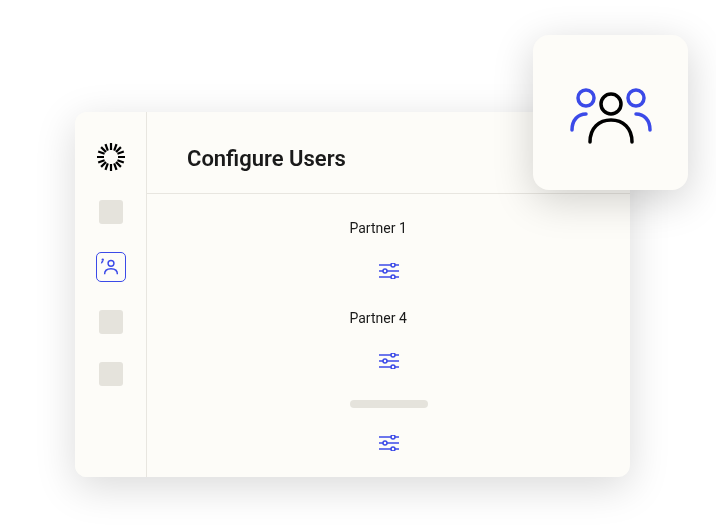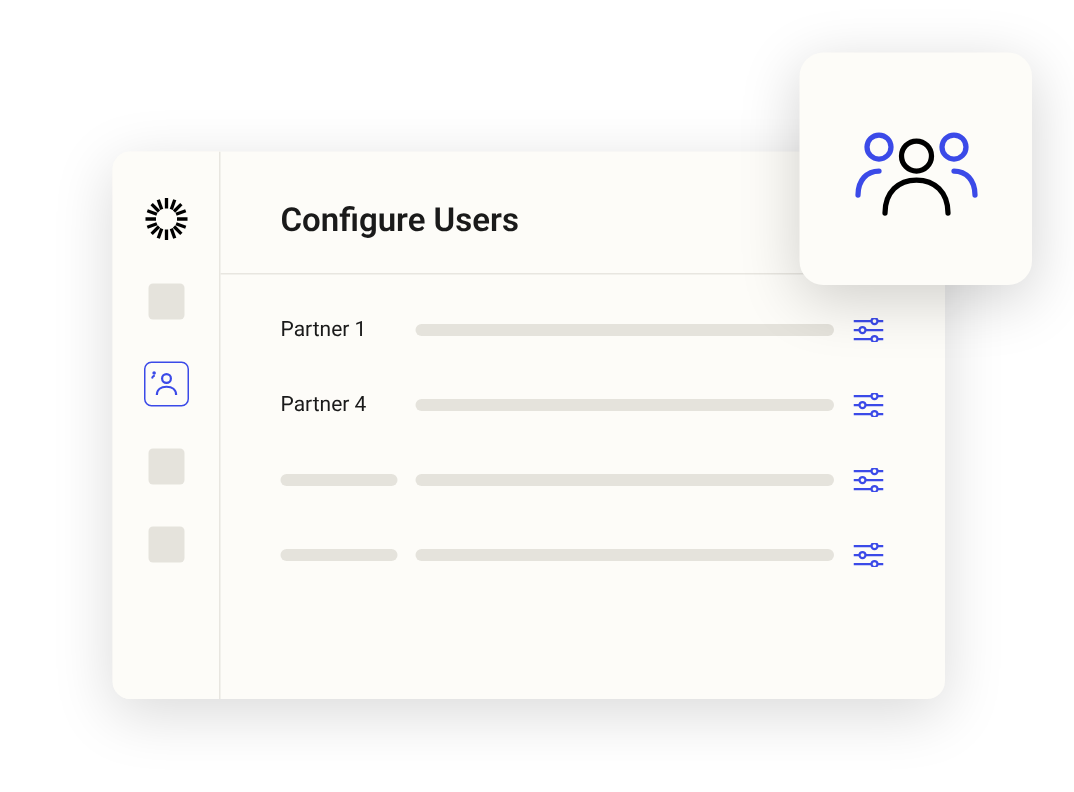--- a/index.html
+++ b/index.html
@@ -6,21 +6,21 @@
     body {
       width: 716px;
       height: 528px;
       background: #ffffff;
       font-family: -apple-system, BlinkMacSystemFont, "Segoe UI", Roboto, sans-serif;
       position: relative;
     }
     .app-window {
       position: absolute;
       left: 75px;
-      top: 101px;
+      top: 112px;
       width: 555px;
       height: 365px;
       background: #fdfcf8;
       border-radius: 12px;
       box-shadow: 0 10px 40px rgba(0,0,0,0.15);
       display: flex;
       overflow: hidden;
     }
     .sidebar {
       width: 72px;
@@ -83,20 +83,21 @@
     .list {
       padding: 26px 40px 0 40px;
       display: flex;
       flex-direction: column;
       gap: 28px;
     }
     .list-row {
       display: flex;
       align-items: center;
       gap: 12px;
+      flex-direction: column;
     }
     .row-label {
       width: 78px;
       font-size: 14px;
       color: #1a1a1a;
       flex-shrink: 0;
     }
     .row-label-placeholder {
       width: 78px;
       height: 8px;

